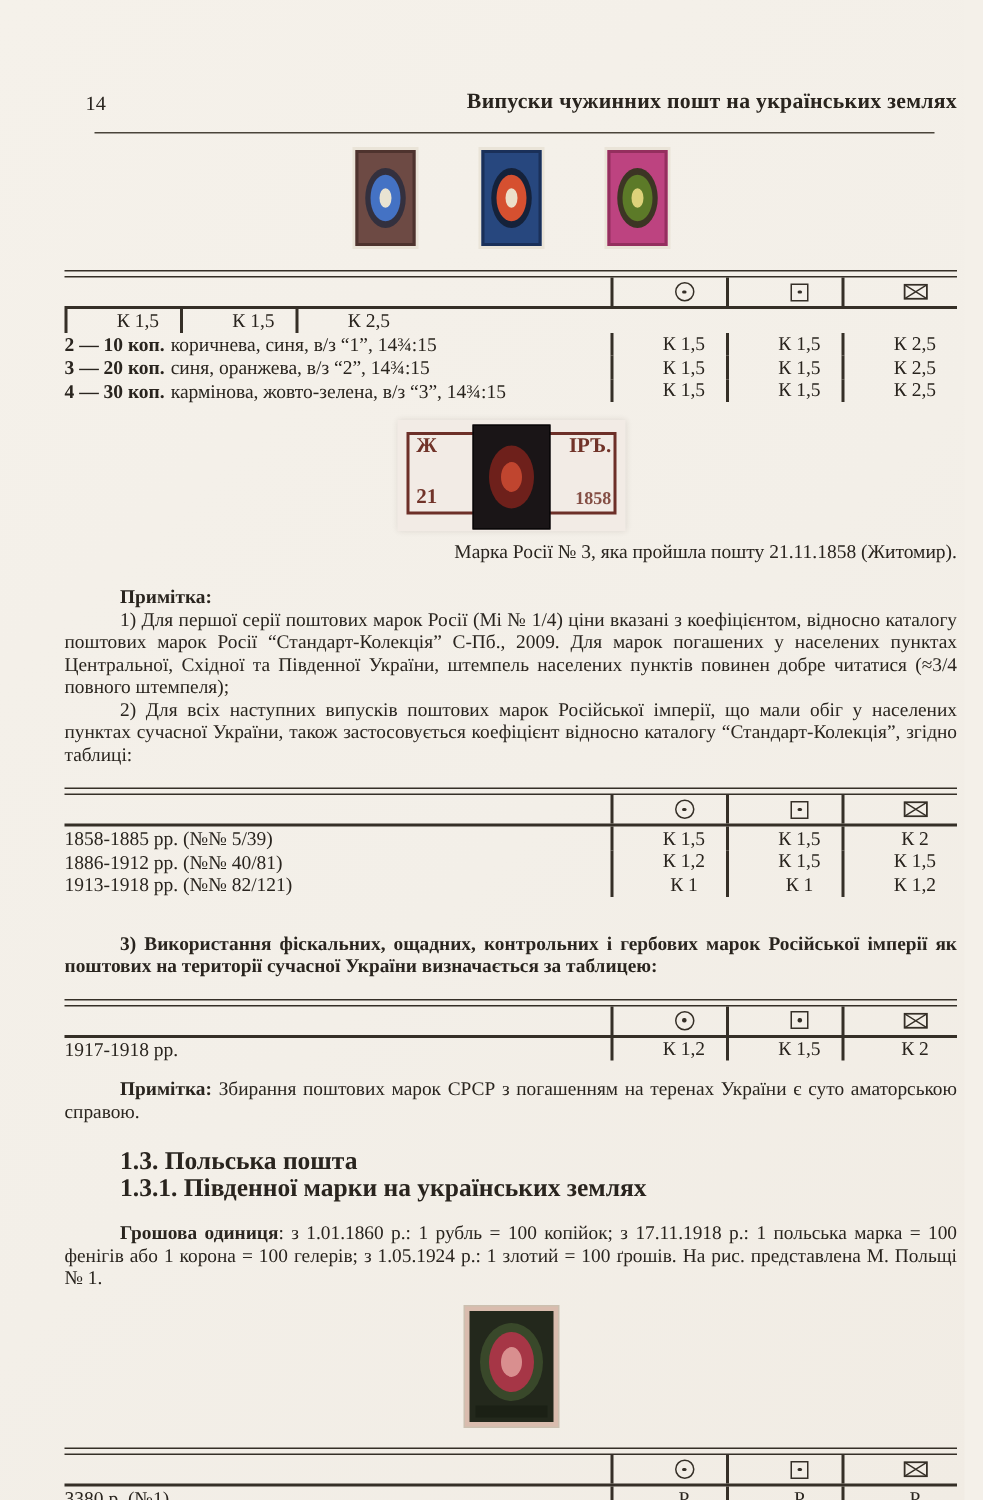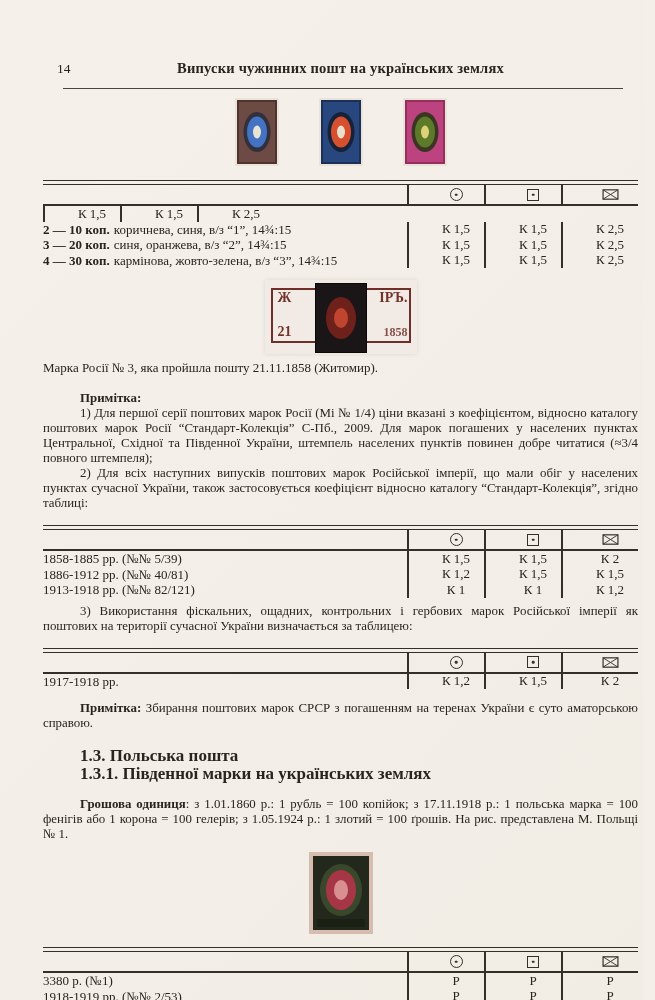--- a/index.html
+++ b/index.html
@@ -9,21 +9,21 @@
     font-family:"Liberation Serif","DejaVu Serif","DejaVu Sans",serif;
     color:#29241e;
   }
   .page { position:relative; width:643px; height:1000px; overflow:hidden;
           background:linear-gradient(135deg,#f5f1ea 0%,#f3efe8 55%,#f1ece4 100%); }
   .content { position:absolute; left:43px; top:60px; width:595px; }
 
   
   .hdr { position:relative; height:18px; }
   .pagenum { position:absolute; left:14px; top:1px; font-size:13.5px; }
-  .ptitle { text-align:center; font-weight:bold; font-size:14.5px; letter-spacing:.2px; }
+  .ptitle { text-align:right; font-weight:bold; font-size:14.5px; letter-spacing:.2px; }
   .hrule { border-top:1.4px solid #4a443a; margin:10px 0 0 20px; width:560px; }
 
   
   .stamp-row { display:flex; justify-content:center; gap:44px; margin-top:11px; height:66px; }
   .stamp { position:relative; width:40px; height:64px; box-shadow:0 0 0 2px #eae4d8; }
   .soval,.score,.seagle { position:absolute; left:50%; top:50%; transform:translate(-50%,-50%); border-radius:50%; }
   .soval { width:27px; height:40px; }
   .score { width:20px; height:31px; }
   .seagle { width:8px; height:13px; }
   .s1 { background:#6d4a44; border:2px solid #4e332e; box-sizing:border-box; }
@@ -57,40 +57,40 @@
   .pm-tl { left:13px; top:11px; }
   .pm-tr { right:9px; top:11px; }
   .pm-bl { left:13px; bottom:15px; }
   .pm-br { right:9px; bottom:15px; font-size:12px; opacity:.85; }
   .zh-stamp { position:absolute; left:50%; top:3px; transform:translateX(-50%); width:50px; height:68px;
               background:#1a1517; border:1px solid #090708; }
   .zh-oval { position:absolute; left:50%; top:50%; transform:translate(-50%,-50%); width:30px; height:42px;
              border-radius:50%; background:#6e201b; }
   .zh-eagle { position:absolute; left:50%; top:50%; transform:translate(-50%,-50%); width:14px; height:20px;
               border-radius:50%; background:#c0452f; }
-  .figcap { text-align:left; font-size:13px; margin-top:6px; }
+  .figcap { text-align:right; font-size:13px; margin-top:6px; }
 
   
   .note { margin:0; text-align:justify; font-size:12.9px; line-height:15px; }
   .indent { text-indent:37px; }
   .notes-block { margin-top:15px; }
   .sect { margin:0 0 0 37px; font-weight:bold; font-size:17px; line-height:18px; }
   .sections-block { margin-top:16px; }
 
   
   .pl-fig { position:relative; width:62px; height:80px; margin:11px auto 0; background:#d9bcae;
             box-shadow:0 0 0 1px #ccc0b0; }
   .pl-frame { position:absolute; inset:3px; background:#23281c; }
   .pl-wreath { position:absolute; left:50%; top:46%; transform:translate(-50%,-50%); width:42px; height:52px;
                border-radius:50%; background:#39482a; }
   .pl-oval { position:absolute; left:50%; top:46%; transform:translate(-50%,-50%); width:30px; height:40px;
              border-radius:50%; background:#a63646; }
   .pl-eagle { position:absolute; left:50%; top:46%; transform:translate(-50%,-50%); width:14px; height:20px;
               border-radius:50%; background:#d98f8f; }
-  .pl-band { position:absolute; left:7px; right:7px; bottom:6px; height:8px; background:#1b2015; } .mt8{margin-top:14px;} .mt10{margin-top:6px;}
+  .pl-band { position:absolute; left:7px; right:7px; bottom:6px; height:8px; background:#1b2015; } .mt8{margin-top:14px;} .mt10{margin-top:24px;font-weight:bold;}
   .mt12{margin-top:12px;} .mt14{margin-top:14px;}
 </style>
 </head>
 <body>
 
 <div class="page">
 <div class="content">
 
   <div class="hdr">
     <span class="pagenum">14</span>

